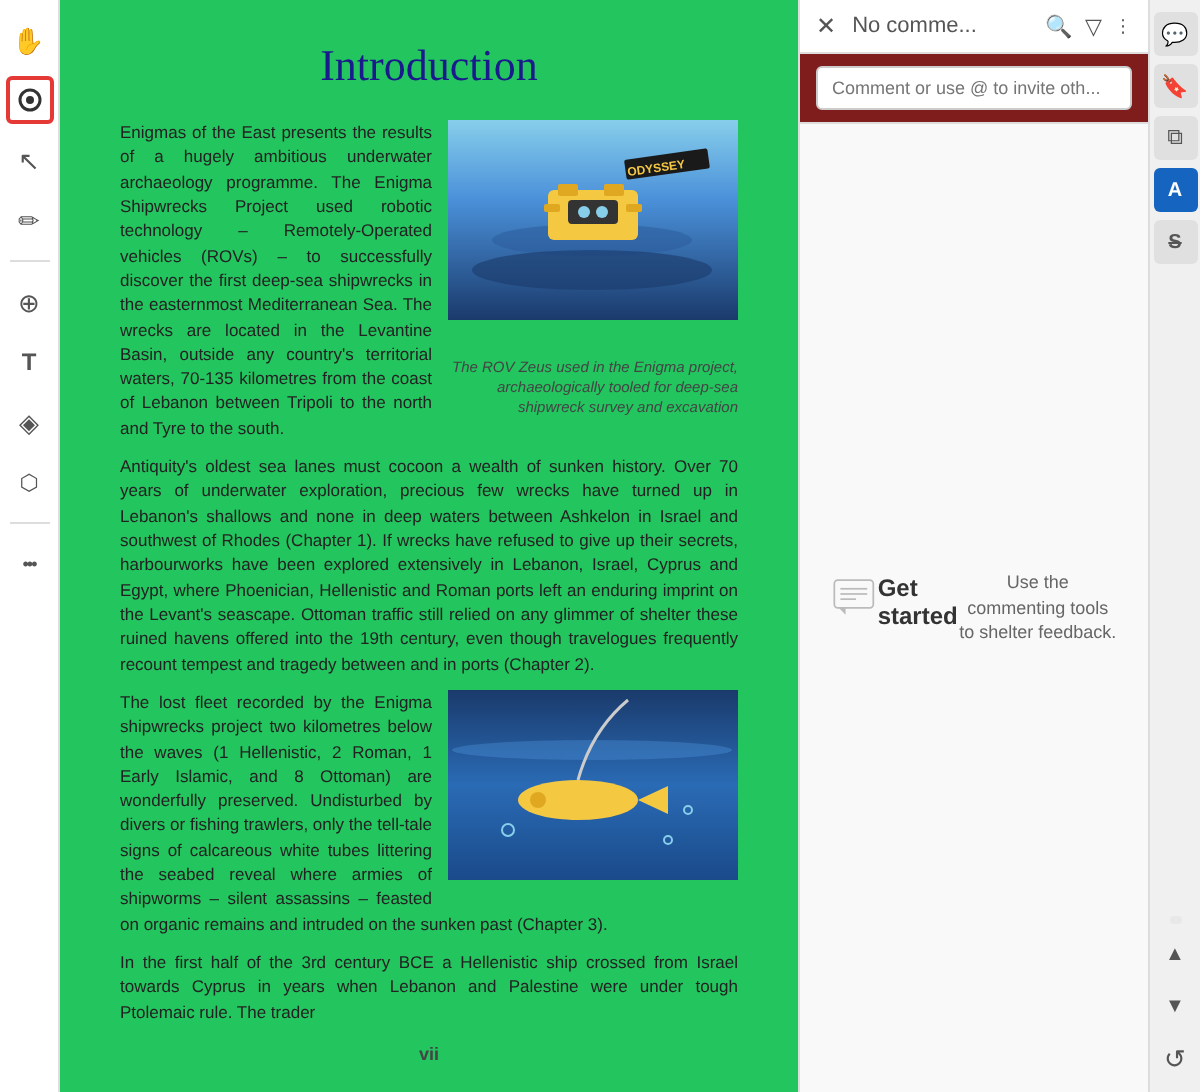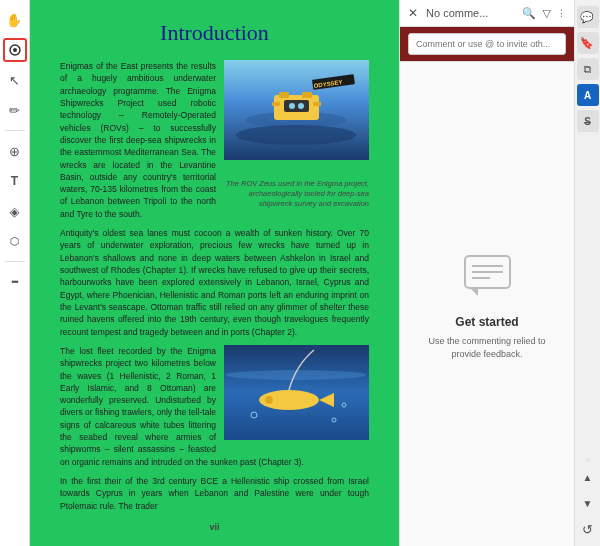--- a/index.html
+++ b/index.html
@@ -150,21 +150,20 @@
       border: 1px solid #ccc;
       border-radius: 3px;
       padding: 5px 7px;
       font-size: 9px;
       color: #888;
       background: #fff;
       outline: none;
     }
     .get-started-area {
       display: flex;
-      flex-direction: column;
       align-items: center;
       justify-content: center;
       padding: 30px 15px;
       flex: 1;
     }
     .get-started-icon {
       width: 55px;
       height: 55px;
       margin-bottom: 12px;
     }
@@ -304,21 +303,21 @@
           <path d="M65 45 Q72 20 90 5" stroke="#ccc" stroke-width="1.5" fill="none"></path>
 
           <circle cx="30" cy="70" r="3" fill="none" stroke="#87ceeb" stroke-width="1"></circle>
           <circle cx="110" cy="75" r="2" fill="none" stroke="#87ceeb" stroke-width="1"></circle>
           <circle cx="120" cy="60" r="2" fill="none" stroke="#87ceeb" stroke-width="1"></circle>
         </svg>
       </div>
     </div>
 
     <p>The lost fleet recorded by the Enigma shipwrecks project two kilometres below the waves (1 Hellenistic, 2 Roman, 1 Early Islamic, and 8 Ottoman) are wonderfully preserved. Undisturbed by divers or fishing trawlers, only the tell-tale signs of calcareous white tubes littering the seabed reveal where armies of shipworms – silent assassins – feasted on organic remains and intruded on the sunken past (Chapter 3).</p>
-    <p>In the first their of the 3rd century BCE a Hellenistic ship crossed from Israel towards Cyprus in years when Lebanon and Palestine were under tough Ptolemaic rule. The trader</p>
+    <p>In the first half of the 3rd century BCE a Hellenistic ship crossed from Israel towards Cyprus in years when Lebanon and Palestine were under tough Ptolemaic rule. The trader</p>
   </div>
 
   <div class="page-number">vii</div>
 </div>
 
 <div class="right-panel">
   <div class="comments-header">
     <span class="close-btn">✕</span>
     <span class="header-title">No comme...</span>
     <span class="header-icon">🔍</span>
@@ -333,21 +332,21 @@
   <div class="get-started-area">
 
     <svg class="get-started-icon" viewBox="0 0 55 55" xmlns="http://www.w3.org/2000/svg">
       <rect x="5" y="8" width="45" height="32" rx="4" fill="none" stroke="#bbb" stroke-width="2"></rect>
       <line x1="12" y1="18" x2="43" y2="18" stroke="#bbb" stroke-width="2"></line>
       <line x1="12" y1="24" x2="43" y2="24" stroke="#bbb" stroke-width="2"></line>
       <line x1="12" y1="30" x2="30" y2="30" stroke="#bbb" stroke-width="2"></line>
       <polygon points="10,40 18,40 18,48" fill="#bbb"></polygon>
     </svg>
     <div class="get-started-title">Get started</div>
-    <div class="get-started-desc">Use the commenting relied to provide feedback.</div>
+    <div class="get-started-desc">Use the commenting tools to shelter feedback.</div>
   </div>
 </div>
 
 <div class="right-side-icons">
   <div class="side-icon">💬</div>
   <div class="side-icon">🔖</div>
   <div class="side-icon">⧉</div>
   <div class="side-icon blue" style="font-size:10px; font-weight:bold;">A</div>
   <div class="side-icon" style="text-decoration:line-through; font-size:10px; font-weight:bold;">S</div>
   <div class="side-icon-spacer"></div>

